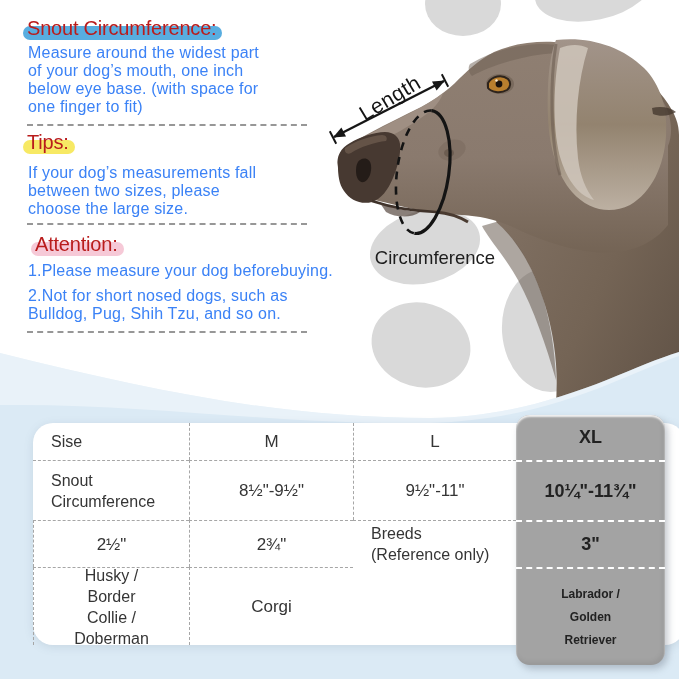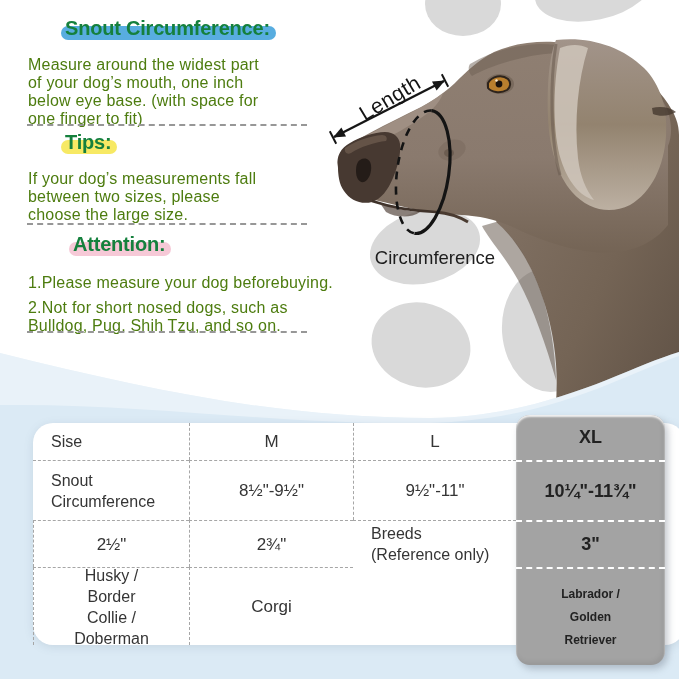--- a/index.html
+++ b/index.html
@@ -4,28 +4,28 @@
 <style>
   html,body{margin:0;padding:0;background:#fff;}
   .canvas{
     position:relative;width:679px;height:679px;overflow:hidden;background:#ffffff;
     font-family:"Liberation Sans", sans-serif;color:#333;
   }
   svg.layer{position:absolute;left:0;top:0;width:679px;height:679px;}
 
   
   .left-panel{position:absolute;left:27px;top:0;width:330px;z-index:6;}
-  .heading{position:absolute;font-weight:bold;font-size:20px;letter-spacing:-0.2px;color:#15803d;margin-left:38px;}
+  .heading{position:absolute;font-weight:normal;font-size:20px;letter-spacing:-0.2px;color:#b91c1c;}
   .hl{position:relative;display:inline-block;z-index:0;white-space:nowrap;}
   .hl .pill{position:absolute;left:-4px;right:-6px;bottom:0px;height:14px;border-radius:7px;z-index:-1;}
   .pill-blue{background:#58ade0;}
   .pill-yellow{background:#f7e964;}
   .pill-pink{background:#f6c9d7;}
   .body-text{position:absolute;font-size:16px;line-height:18px;letter-spacing:0.2px;
-             color:#4d7c0f;white-space:pre-line;margin-top:12px;}
+             color:#3b82f6;white-space:pre-line;}
   .dashrule{position:absolute;width:280px;border-top:2px dashed #979797;height:0;}
 
   
   .length-label{position:absolute;left:330px;top:86px;width:120px;text-align:center;
     font-size:21px;color:#141414;letter-spacing:0.5px;transform:rotate(-31deg);z-index:3;}
   .circ-label{position:absolute;left:356px;top:247px;width:158px;text-align:center;
     font-size:18.5px;color:#1d1d1d;z-index:3;}
 
   
   .size-table{position:absolute;left:33px;top:423px;width:652px;height:222px;background:#ffffff;
@@ -201,21 +201,21 @@
     <div class="body-text" style="left:1px;top:44px;width:300px">Measure around the widest part
 of your dog’s mouth, one inch
 below eye base. (with space for
 one finger to fit)</div>
 
     <div class="dashrule" style="left:0;top:124px"></div>
 
     <div class="heading" style="left:0;top:131px">
       <span class="hl"><i class="pill pill-yellow"></i><span>Tips:</span></span>
     </div>
-    <div class="body-text" style="left:1px;top:158px;width:300px">If your dog’s measurements fall
+    <div class="body-text" style="left:1px;top:164px;width:300px">If your dog’s measurements fall
 between two sizes, please
 choose the large size.</div>
 
     <div class="dashrule" style="left:0;top:223px"></div>
 
     <div class="heading" style="left:8px;top:233px">
       <span class="hl"><i class="pill pill-pink"></i><span>Attention:</span></span>
     </div>
     <div class="body-text" style="left:1px;top:262px;width:330px">1.Please measure your dog beforebuying.</div>
     <div class="body-text" style="left:1px;top:287px;width:330px">2.Not for short nosed dogs, such as

